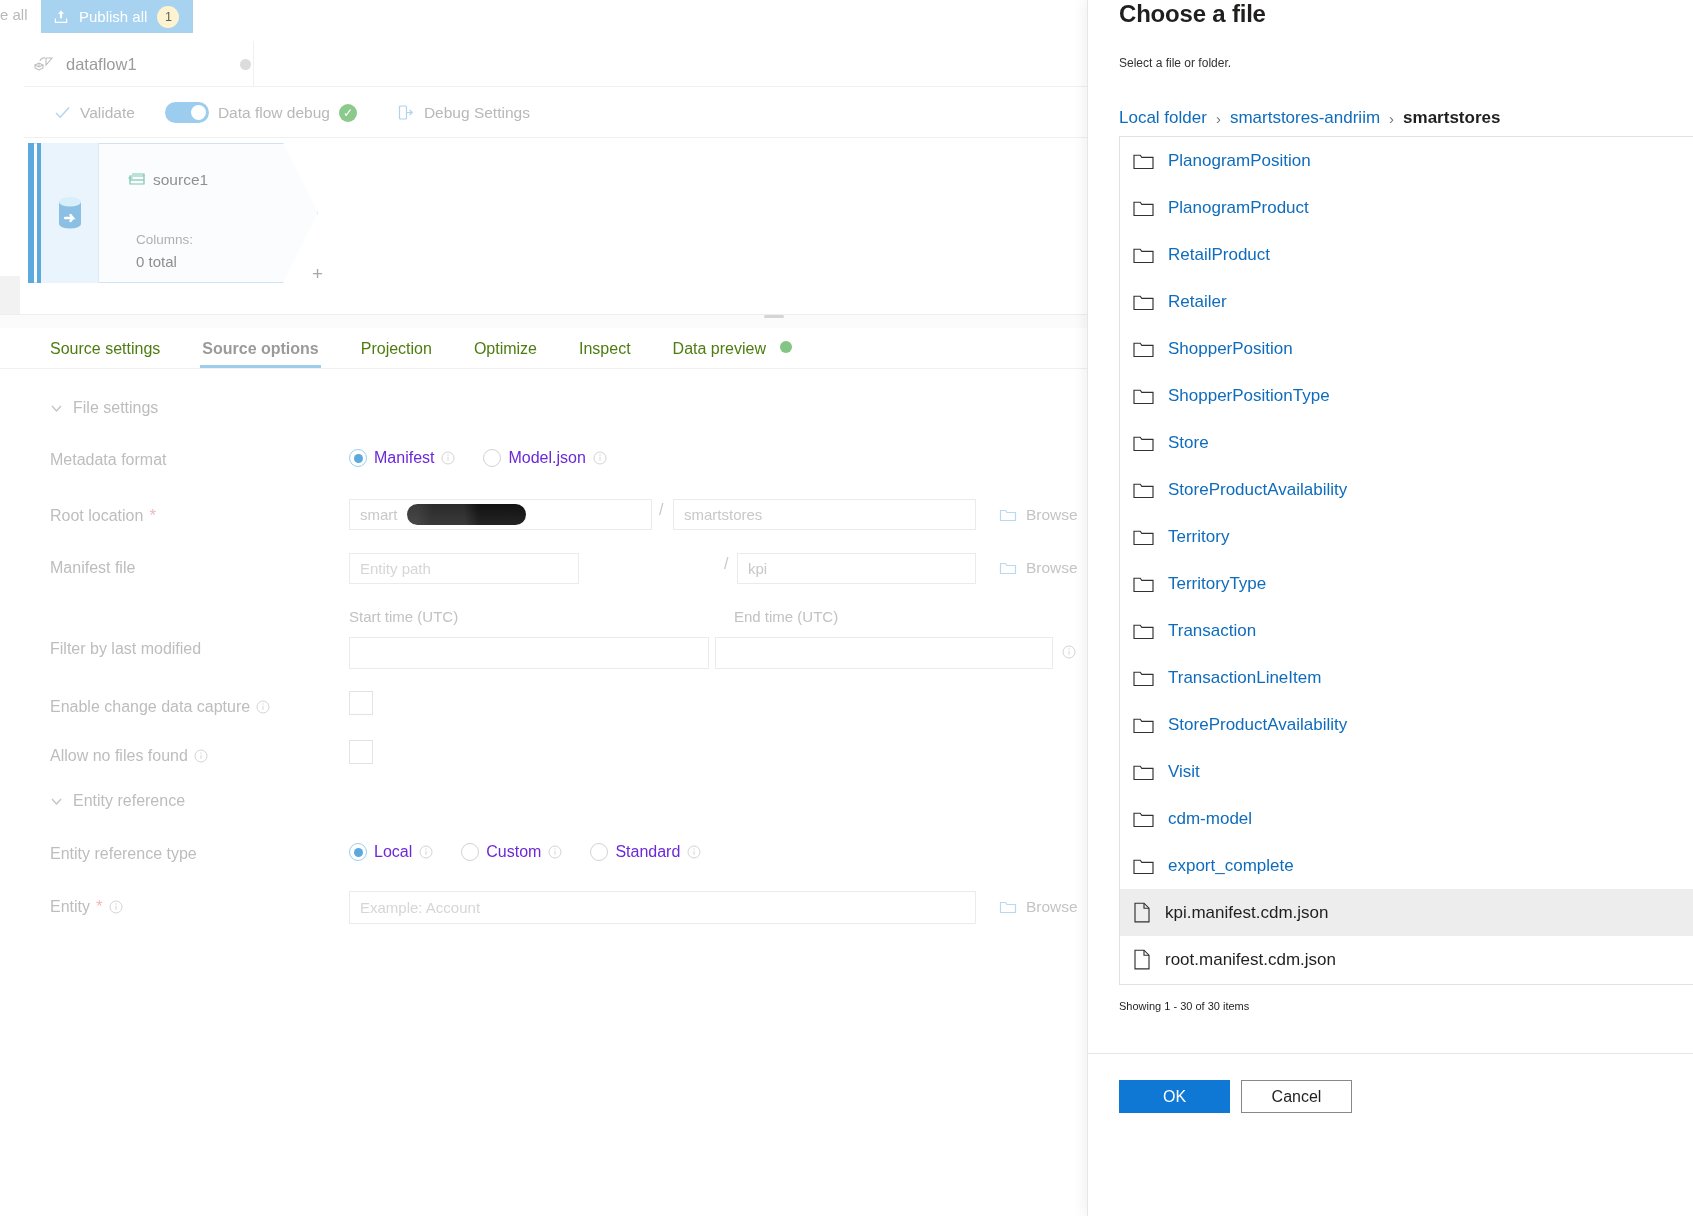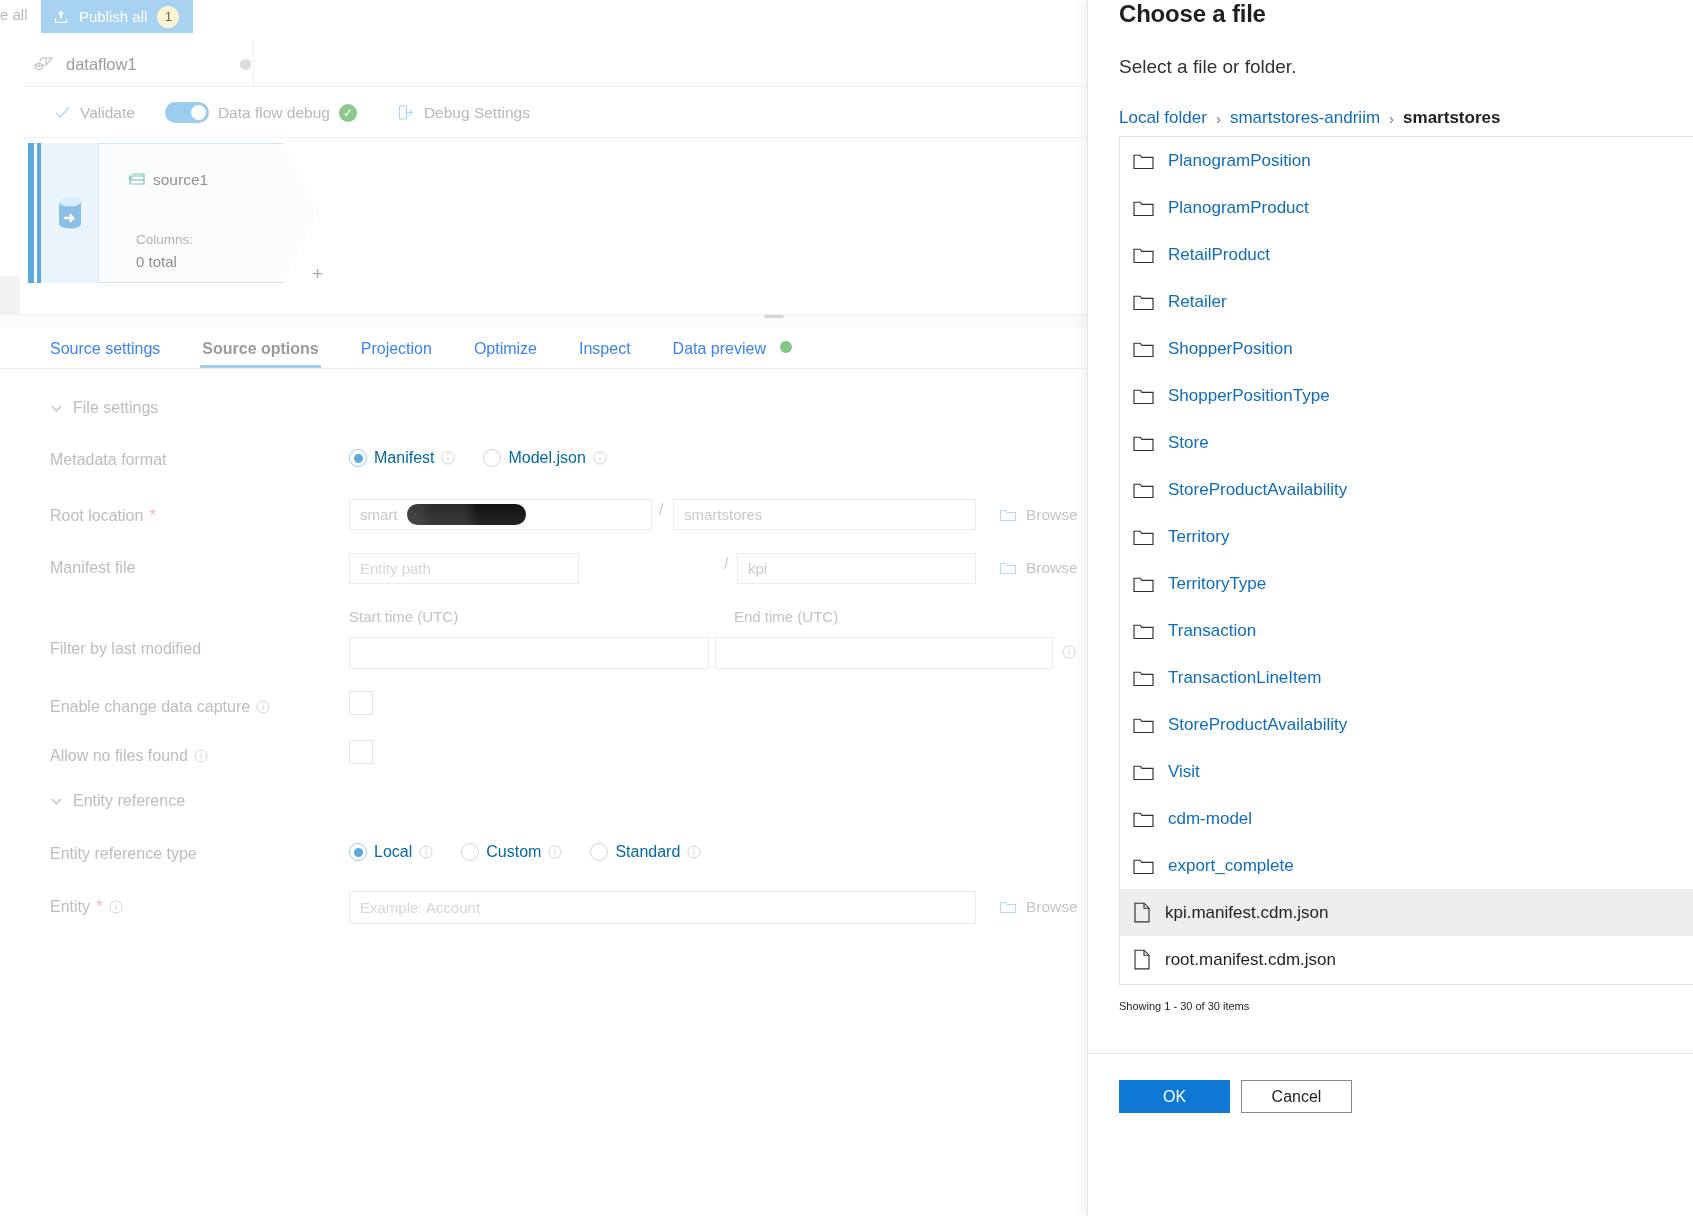--- a/index.html
+++ b/index.html
@@ -84,35 +84,35 @@
   .node-cols-val { position:absolute; left:108px; top: 110px; font-size: 15px; color:#8e8e8e; }
   .node-plus { position:absolute; left: 312px; top: 124px; font-size: 19px; color:#a8a8a8; }
   .canvas-gray { position:absolute; left:0; top: 276px; width: 20px; height: 44px; background:#f2f2f2; }
 
   
   .splitter { position:absolute; left:0; top: 314px; width:1100px; height: 14px; border-top:1px solid #eeeeee; background:#fbfbfb;}
   .splitter-grip { position:absolute; left: 764px; top: 0px; width: 20px; height: 3px; background:#d5d5d5; border-radius:2px; }
 
   
   .tabs { position:absolute; left:0; top: 328px; width:1100px; height: 41px; border-bottom: 1px solid #f0f0f0; display:flex; align-items:flex-end; }
-  .tab { position:relative; font-size: 16px; color:#3b82f6; padding: 0 0 10px 0; margin-right: 42px; white-space:nowrap; }
+  .tab { position:relative; font-size: 16px; color:#4d7c0f; padding: 0 0 10px 0; margin-right: 42px; white-space:nowrap; }
   .tab:first-child { margin-left: 50px; }
   .tab.active { color:#9a9a9a; font-weight:bold; }
   .tab.active::after { content:''; position:absolute; left: -2px; right: -2px; bottom: 0; height: 3px; background:#9dcdeb; }
   .tab-dot { display:inline-block; width:12px; height:12px; border-radius:50%; background:#83c683; margin-left:10px; vertical-align: 1px; }
 
   
   .form { position:absolute; left: 0; top: 369px; width: 1100px; height: 847px; background:#fff; }
   .sec-head { position:absolute; display:flex; align-items:center; gap: 10px; font-size: 16px; color:#bdbdbd; }
   .chev { width: 13px; height: 13px; color:#c4c4c4; }
   .row-label { position:absolute; font-size: 16px; color:#bdbdbd; white-space:nowrap; display:flex; align-items:center; gap:6px;}
   .req { color:#f0b8bb; font-size: 17px; }
   .info-ico { width: 14px; height: 14px; color:#d4d4d4; flex:none; }
   .radio-group { position:absolute; display:flex; align-items:center; }
-  .radio-item { display:flex; align-items:center; gap: 7px; font-size: 16px; color:#0369a1; margin-right: 28px; }
+  .radio-item { display:flex; align-items:center; gap: 7px; font-size: 16px; color:#6d28d9; margin-right: 28px; }
   .radio {
     width: 18px; height: 18px; border-radius: 50%;
     border: 1.5px solid #d3d3d3; background:#fff; flex:none; position:relative;
   }
   .radio.on { border-color: #9ccdee; }
   .radio.on::after { content:''; position:absolute; left:3.5px; top:3.5px; width:9px; height:9px; border-radius:50%; background:#5ca9de; }
   .tbox {
     position:absolute; border:1px solid #ebebeb; background:#fff; height: 31px;
     font-size: 15px; color:#c8c8c8; display:flex; align-items:center; padding: 0 10px;
   }
@@ -131,21 +131,21 @@
       linear-gradient(#121212, #242424);
   }
 
   
   #panel {
     position:absolute; left: 1087px; top: 0; width: 606px; height: 1216px;
     background:#fff; border-left: 1px solid #e6e6e6;
     box-shadow: -3px 0 12px rgba(0,0,0,0.06);
   }
   .p-title { position:absolute; left: 31px; top: 0px; font-size: 24px; color:#201f1e; font-weight: bold; letter-spacing: -0.2px;}
-  .p-sub { position:absolute; left: 31px; top: 56px; font-size: 19px; color:#323130; }
+  .p-sub { position:absolute; left: 31px; top: 56px; font-size: 12px; color:#323130; }
   .crumbs { position:absolute; left: 31px; top: 108px; display:flex; align-items:center; gap: 9px; font-size: 17px; }
   .crumb-link { color:#0f6cbd; }
   .crumb-cur { color:#201f1e; font-weight:bold; }
   .crumb-sep { color:#767676; font-size: 15px; }
 
   .list {
     position:absolute; left: 31px; top: 136px; width: 575px; height: 849px;
     border: 1px solid #e1e1e1; border-right:none; background:#fff; overflow:hidden;
   }
   .li { height: 47px; display:flex; align-items:center; padding-left: 13px; gap: 14px; }

